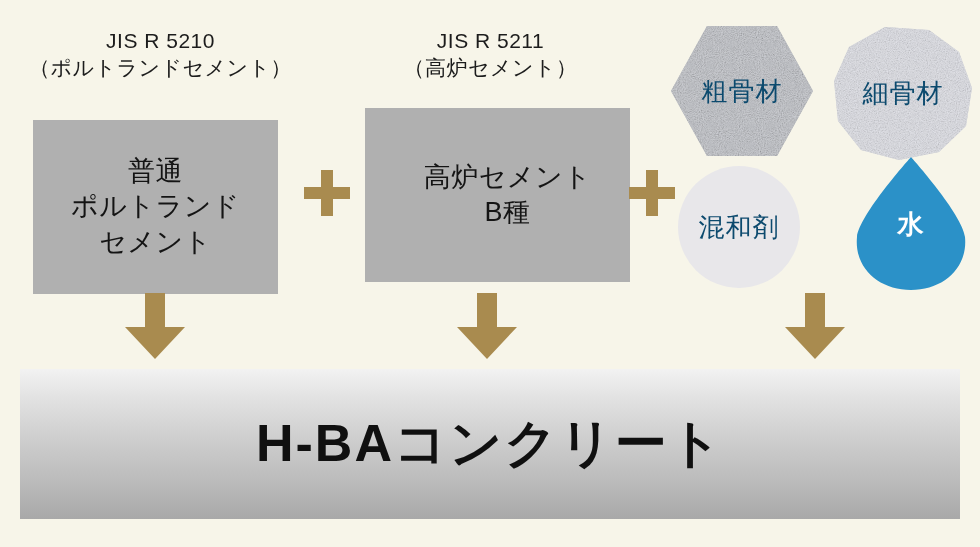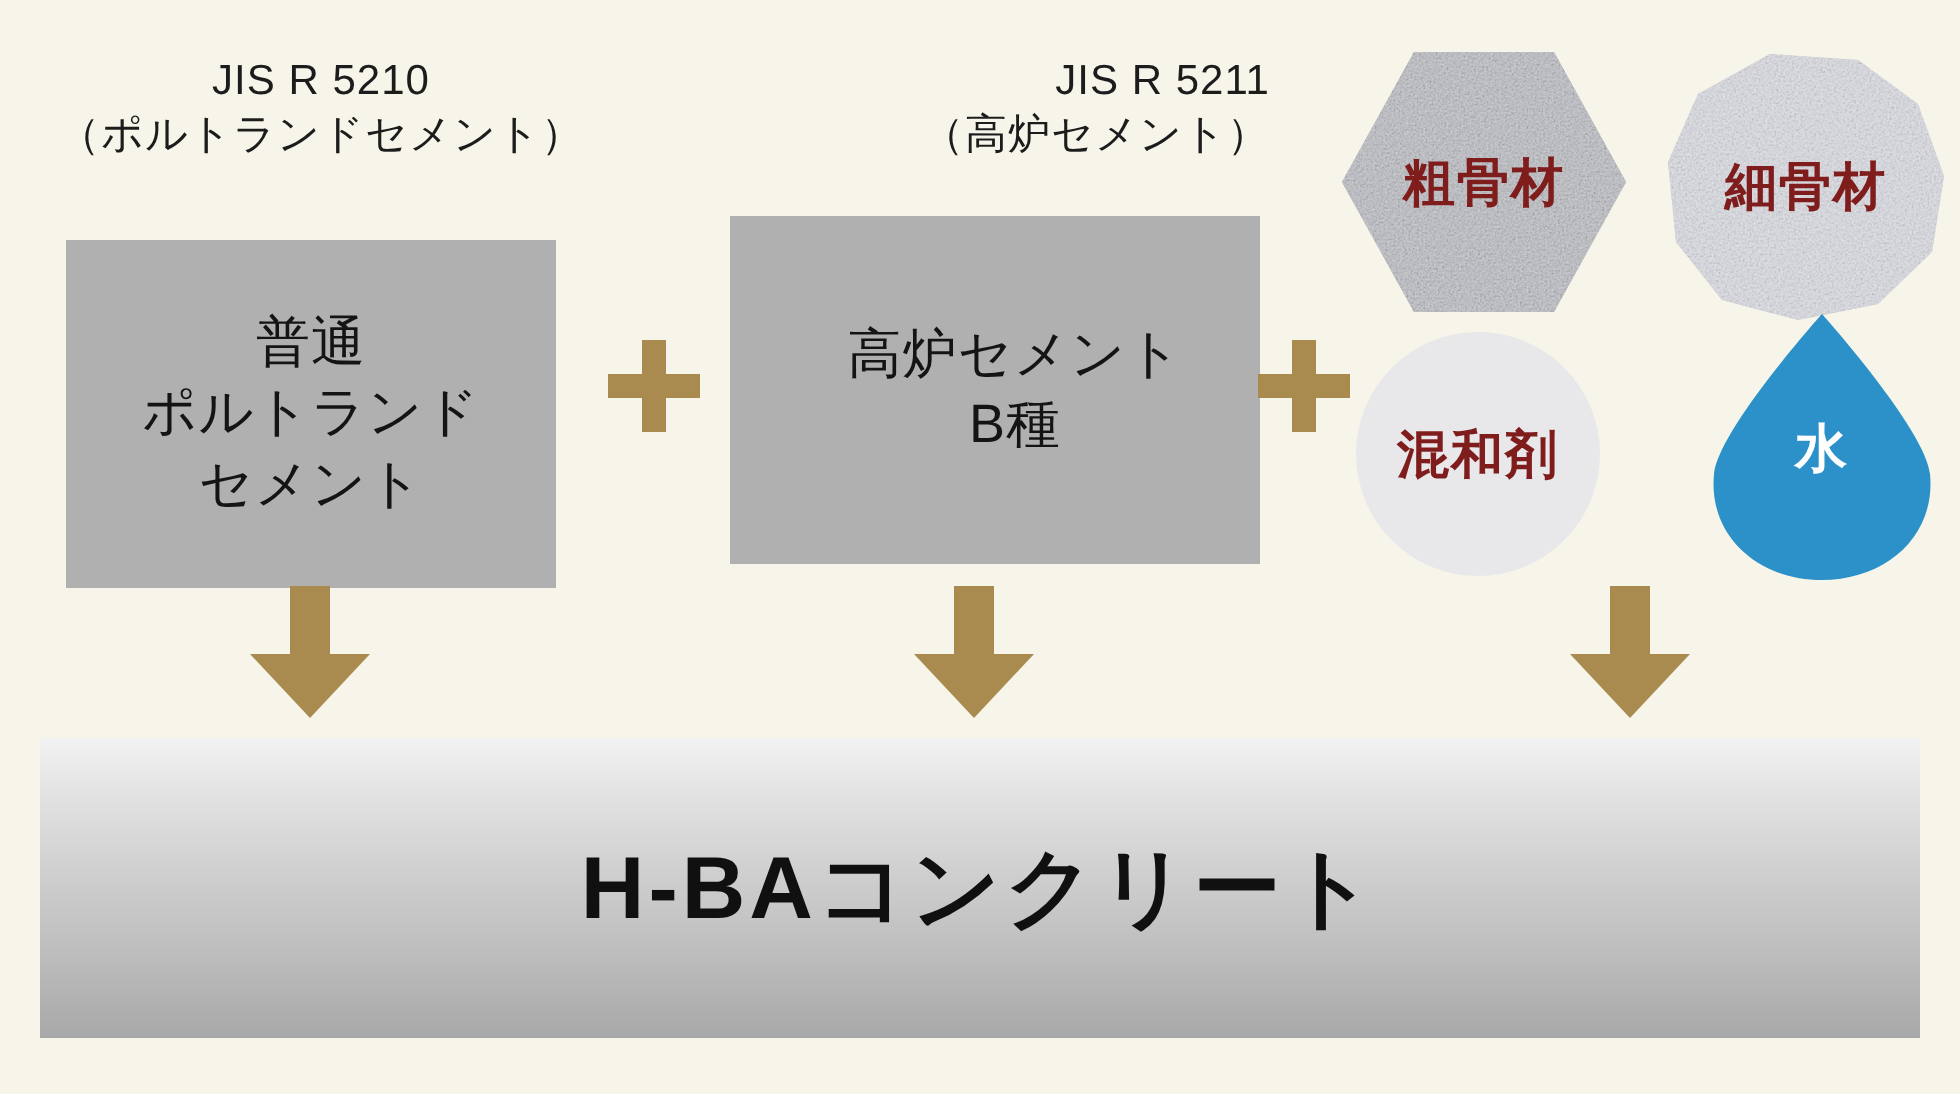--- a/index.html
+++ b/index.html
@@ -34,21 +34,21 @@
     display: block;
     font-size: 21px;
     font-weight: 500;
   }
   .caption .cap-line2 {
     display: block;
     font-size: 21px;
     font-weight: 500;
   }
   #caption-opc  { left: 28px;  top: 28px;  width: 265px; }
-  #caption-bbc  { left: 370px; top: 28px;  width: 265px; text-align: right; }
+  #caption-bbc  { left: 358px; top: 28px;  width: 265px; }
 
   
   .cement-box {
     position: absolute;
     background: #b0b0b0;
     display: flex;
     align-items: center;
     justify-content: center;
     text-align: center;
     color: #141414;
@@ -82,22 +82,22 @@
 
   
   .agg-shape {
     position: absolute;
     display: flex;
     align-items: center;
     justify-content: center;
   }
   .agg-label {
     font-size: 26px;
-    font-weight: 700;
-    color: #7f1d1d;
+    font-weight: 400;
+    color: #0c4a6e;
     letter-spacing: 1px;
     position: relative;
     z-index: 3;
     white-space: nowrap;
   }
 
   
   #shape-coarse {
     left: 671px; top: 26px; width: 142px; height: 130px;
   }
@@ -149,21 +149,21 @@
         #f2f2f2 0%,
         #e3e3e3 18%,
         #cfcfcf 45%,
         #bdbdbd 72%,
         #a8a8a8 100%);
     display: flex;
     align-items: center;
     justify-content: center;
   }
   #result-label {
-    font-size: 44px;
+    font-size: 52px;
     font-weight: 700;
     color: #101010;
     letter-spacing: 2px;
     white-space: nowrap;
   }
 </style>
 </head>
 <body>
 
 <div id="diagram">

